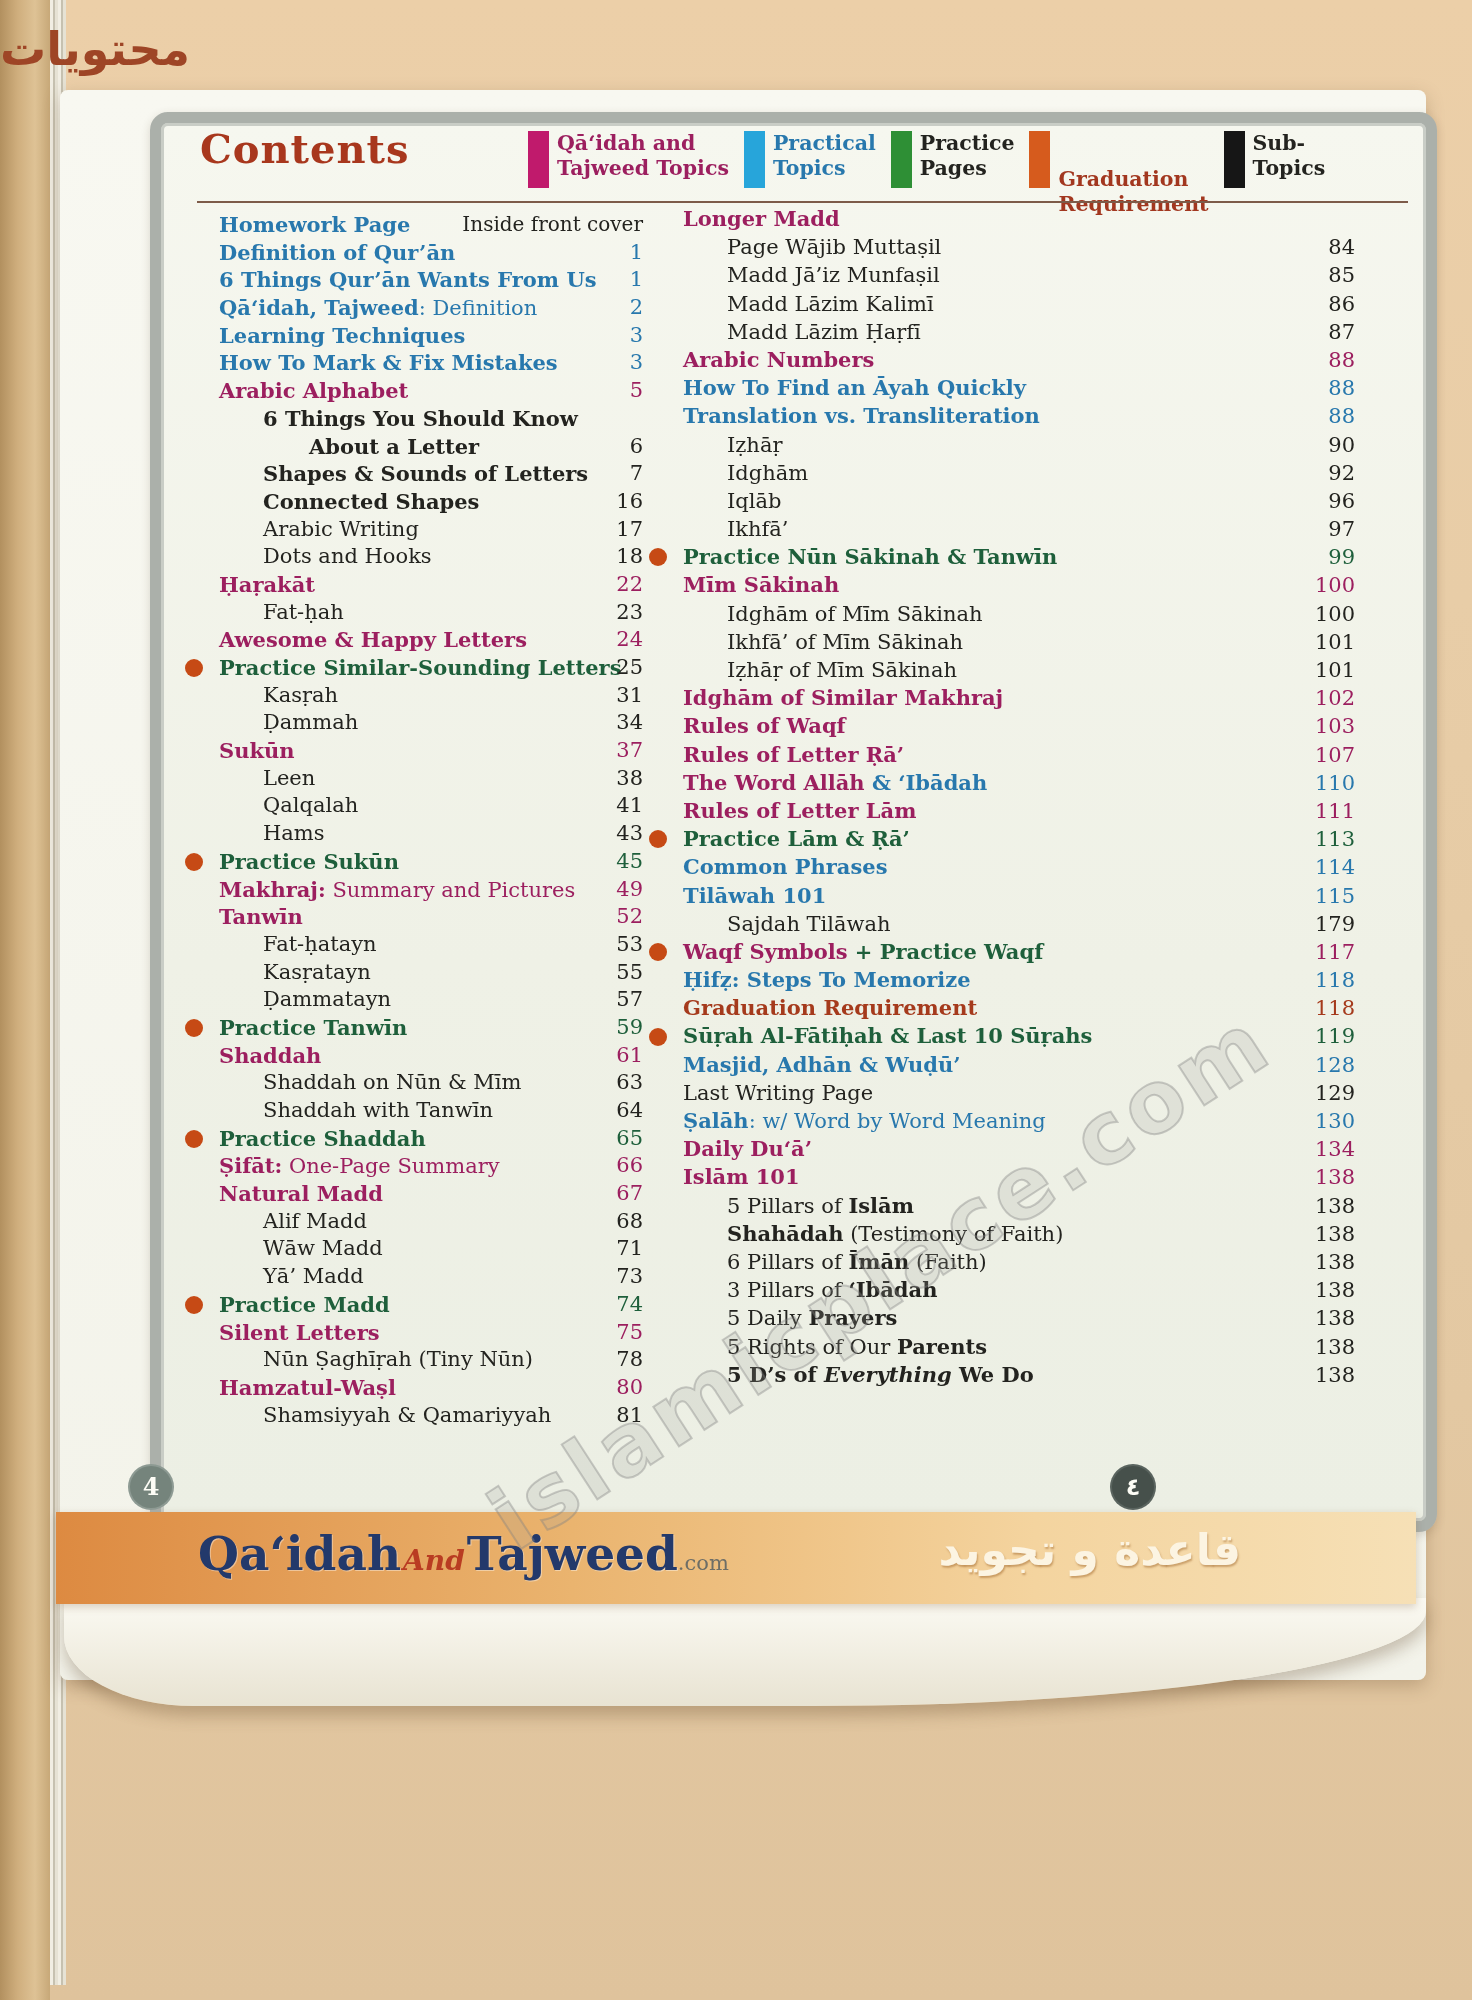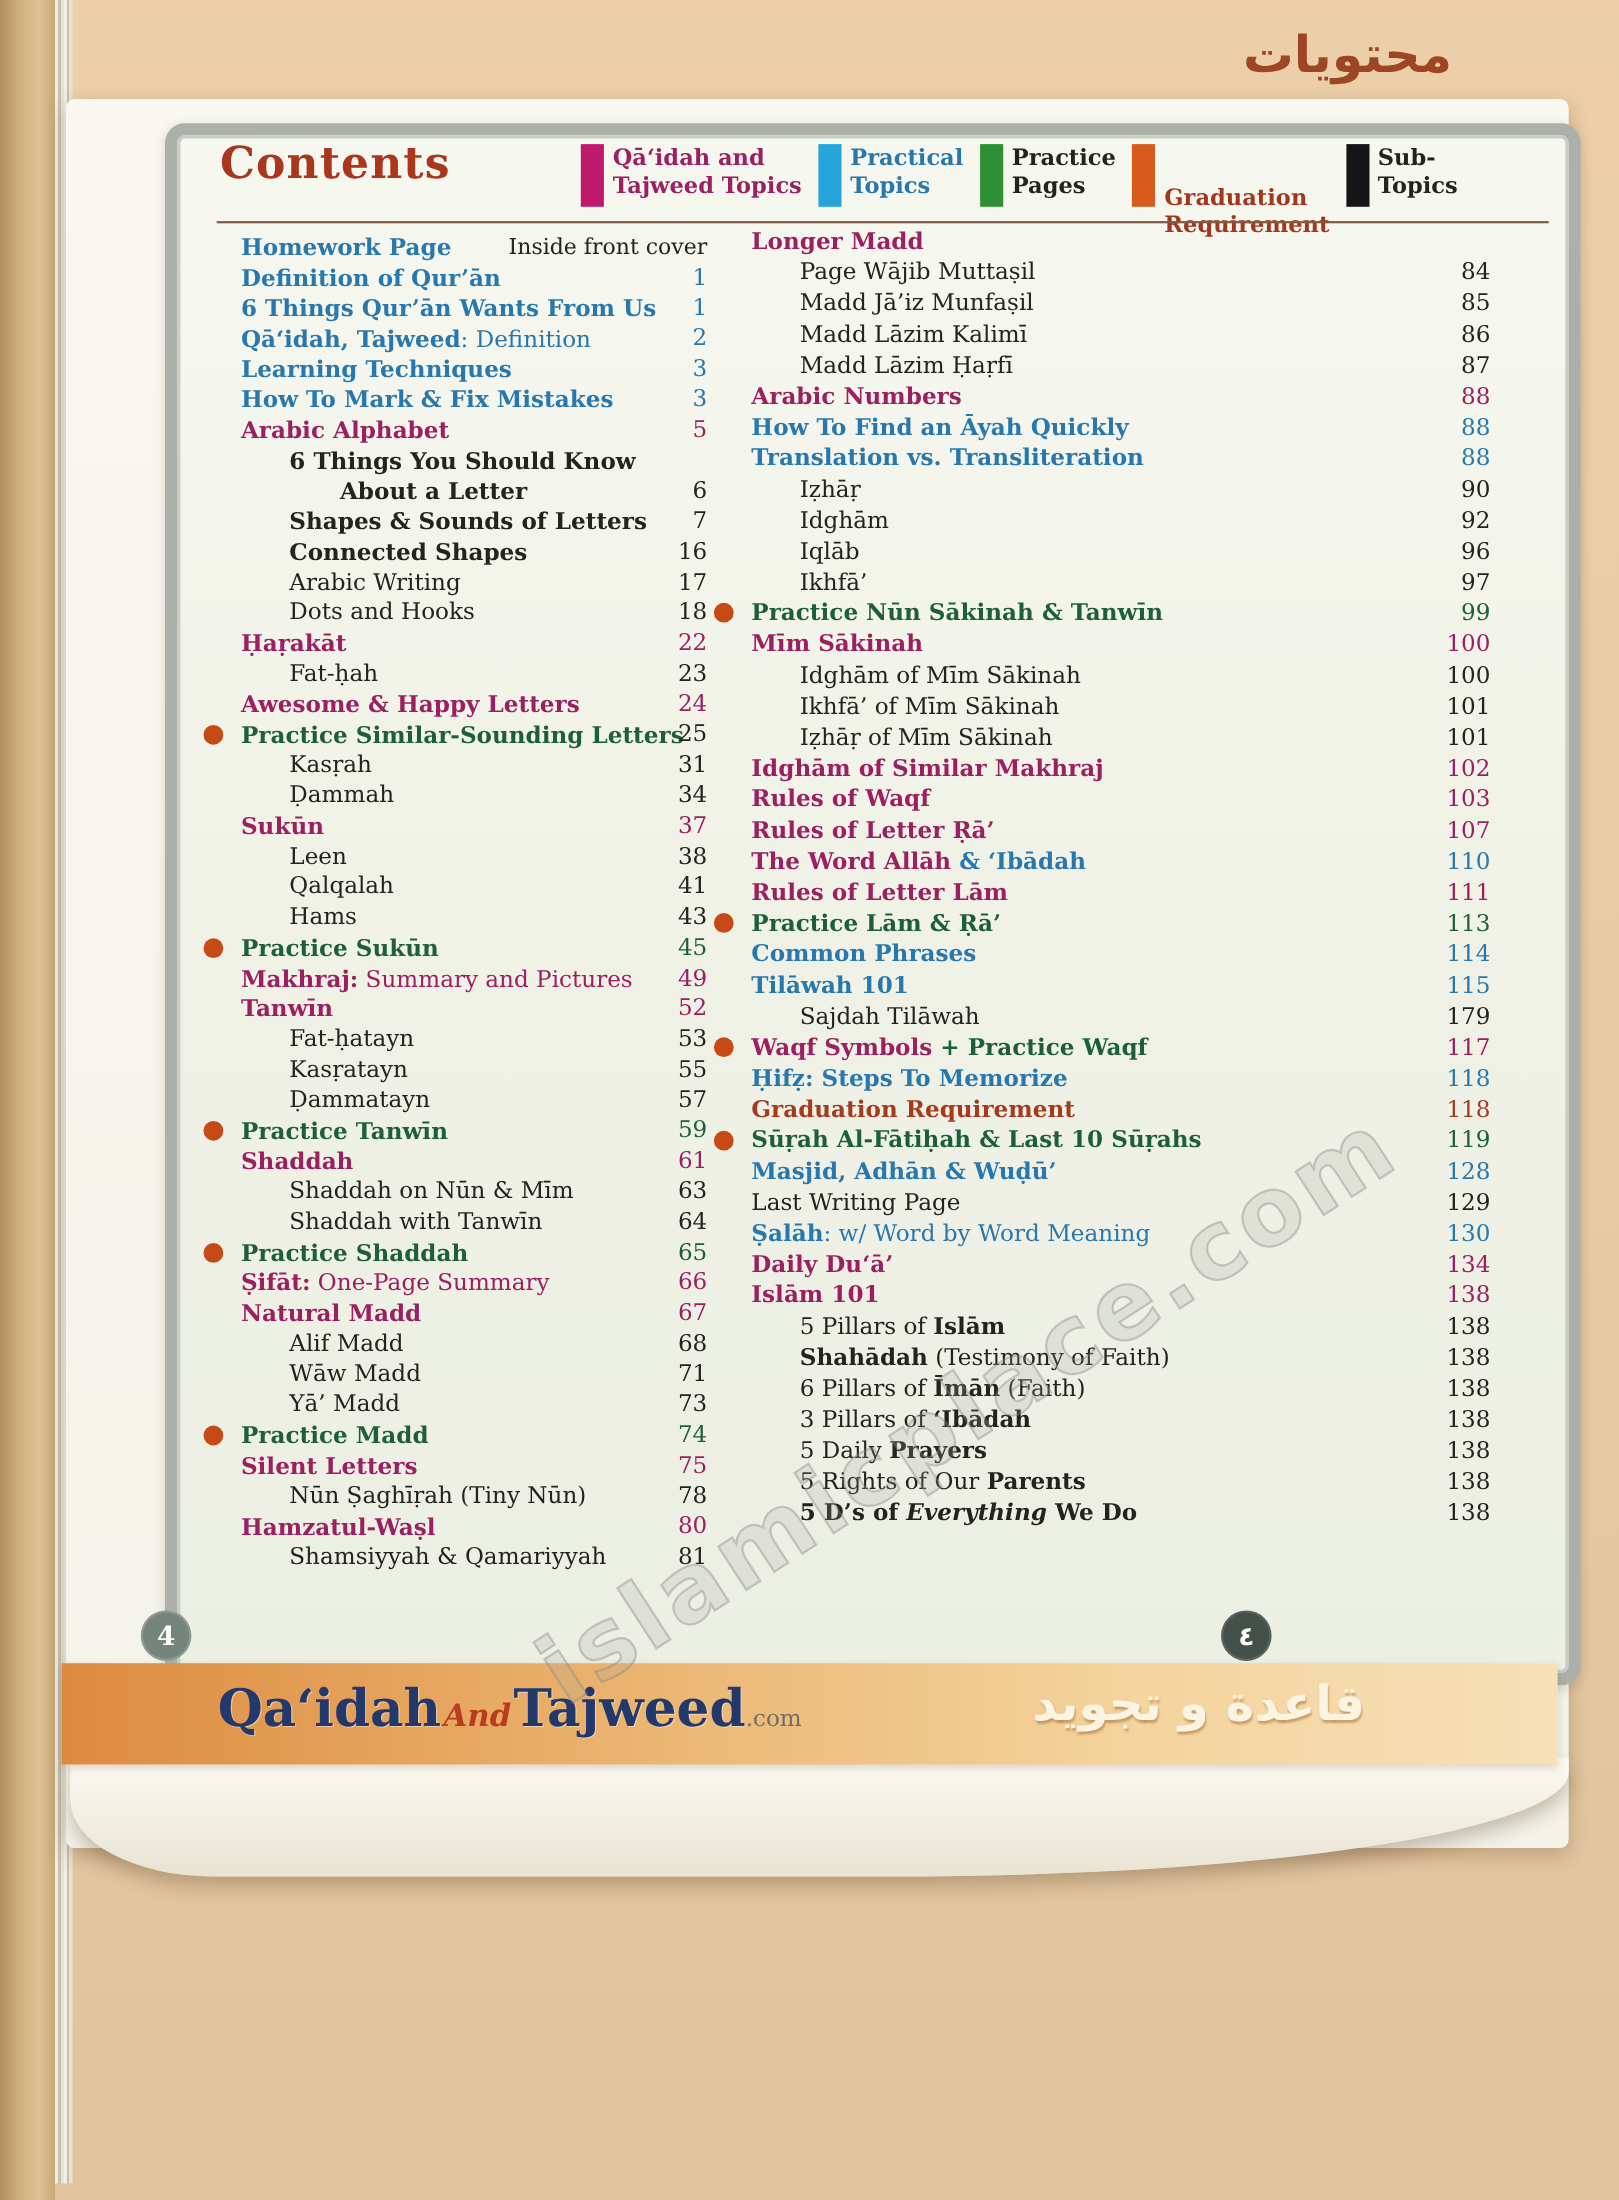--- a/index.html
+++ b/index.html
@@ -15,21 +15,21 @@
     background:repeating-linear-gradient(90deg,#f1eee3 0 3px,#c6c1b0 3px 5px,#e6e2d4 5px 8px);}
   
   .page-white{position:absolute;left:60px;top:90px;width:1366px;height:1590px;
     background:linear-gradient(180deg,#f8f8f1,#f3f3ea);
     border-radius:8px;box-shadow:0 6px 18px rgba(96,70,40,.28);}
   .page-curl{position:absolute;left:64px;top:1598px;width:1362px;height:108px;
     background:linear-gradient(180deg,#fbfaf3,#e8e3d2);
     border-radius:0 0 45% 130px / 0 0 95px 70px;
     box-shadow:0 10px 16px rgba(96,70,40,.30);}
   
-  .top-arabic{position:absolute;left:0;top:22px;width:1320px;text-align:right;
+  .top-arabic{position:absolute;left:0;top:22px;width:1320px;text-align:left;
     font-family:"DejaVu Sans",sans-serif;font-size:46px;font-weight:bold;color:#9e4526;}
   
   .panel{position:absolute;left:150px;top:112px;width:1265px;height:1398px;
     border:11px solid #abb0aa;border-radius:18px;
     box-shadow:inset 0 0 0 3px #c9cdc6, 0 3px 10px rgba(80,60,40,.18);
     background:linear-gradient(180deg,#f6f7ef 0%,#eff1e6 60%,#ecefe4 100%);}
   .panel-inner{position:absolute;left:0;top:0;right:0;bottom:0;}
   .title{position:absolute;left:39px;top:2px;font-size:40px;font-weight:bold;
     color:#a8371d;letter-spacing:1px;}
   .legend{position:absolute;left:326px;top:8px;display:flex;gap:15px;padding-left:41px;}

